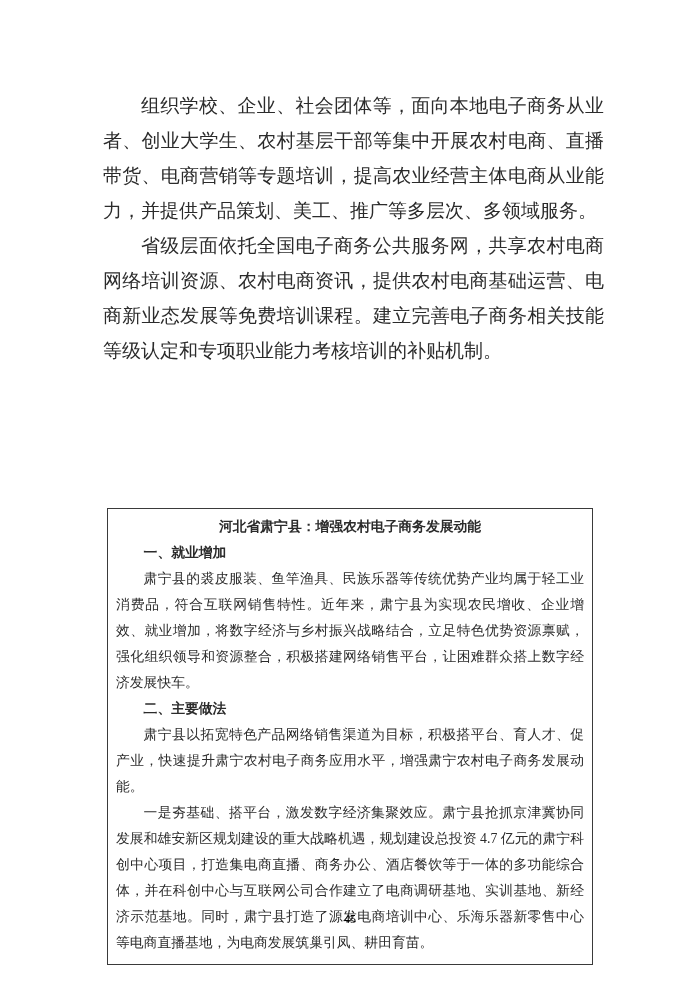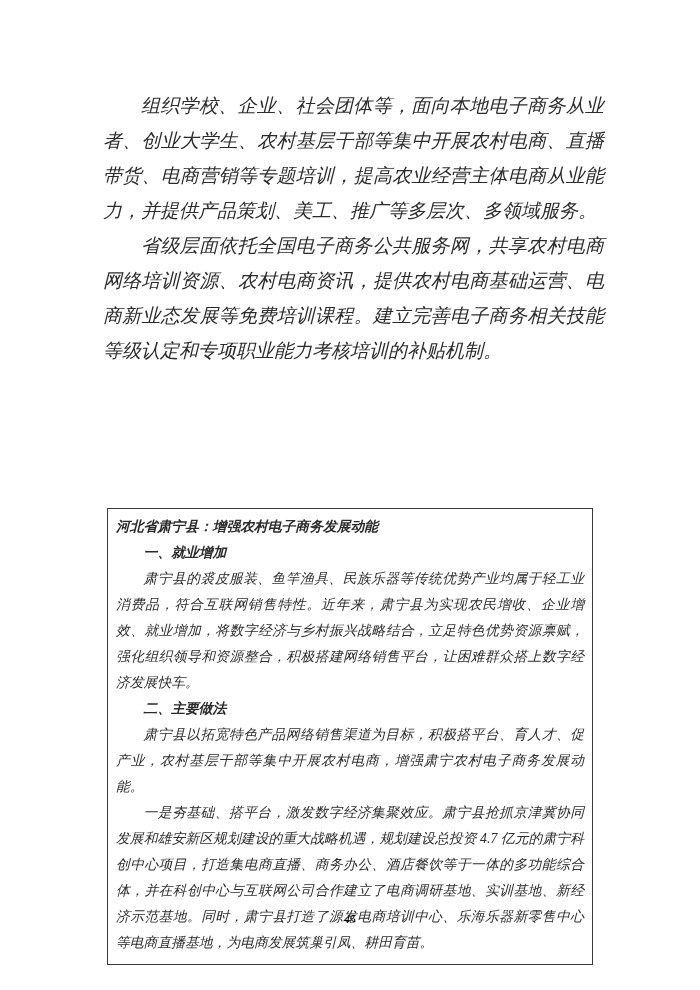--- a/index.html
+++ b/index.html
@@ -8,21 +8,20 @@
     background: #ffffff;
   }
   .page {
     position: relative;
     width: 700px;
     height: 990px;
     background: #ffffff;
     font-family: "Liberation Serif", "DejaVu Serif", serif;
     color: #2b2b2b;
     overflow: hidden;
-    font-style: italic;
   }
   .main-text {
     position: absolute;
     left: 103px;
     top: 88px;
     width: 501px;
     font-size: 19px;
     line-height: 35px;
     text-align: justify;
     text-justify: inter-ideograph;
@@ -42,21 +41,21 @@
     font-size: 13.8px;
     line-height: 26px;
     text-align: justify;
     text-justify: inter-ideograph;
   }
   .case-box p {
     margin: 0;
     text-indent: 2em;
   }
   .box-title {
-    text-align: left;
+    text-align: center;
     font-weight: bold;
     text-indent: 0 !important;
   }
   .box-heading {
     font-weight: bold;
   }
   .page-number {
     position: absolute;
     left: 0;
     right: 0;
@@ -74,19 +73,19 @@
   <div class="main-text">
     <p>组织学校、企业、社会团体等，面向本地电子商务从业者、创业大学生、农村基层干部等集中开展农村电商、直播带货、电商营销等专题培训，提高农业经营主体电商从业能力，并提供产品策划、美工、推广等多层次、多领域服务。</p>
     <p>省级层面依托全国电子商务公共服务网，共享农村电商网络培训资源、农村电商资讯，提供农村电商基础运营、电商新业态发展等免费培训课程。建立完善电子商务相关技能等级认定和专项职业能力考核培训的补贴机制。</p>
   </div>
 
   <div class="case-box">
     <p class="box-title">河北省肃宁县：增强农村电子商务发展动能</p>
     <p class="box-heading">一、就业增加</p>
     <p>肃宁县的裘皮服装、鱼竿渔具、民族乐器等传统优势产业均属于轻工业消费品，符合互联网销售特性。近年来，肃宁县为实现农民增收、企业增效、就业增加，将数字经济与乡村振兴战略结合，立足特色优势资源禀赋，强化组织领导和资源整合，积极搭建网络销售平台，让困难群众搭上数字经济发展快车。</p>
     <p class="box-heading">二、主要做法</p>
-    <p>肃宁县以拓宽特色产品网络销售渠道为目标，积极搭平台、育人才、促产业，农村基层干部等集中开展农村电商，增强肃宁农村电子商务发展动能。</p>
+    <p>肃宁县以拓宽特色产品网络销售渠道为目标，积极搭平台、育人才、促产业，快速提升肃宁农村电子商务应用水平，增强肃宁农村电子商务发展动能。</p>
     <p>一是夯基础、搭平台，激发数字经济集聚效应。肃宁县抢抓京津冀协同发展和雄安新区规划建设的重大战略机遇，规划建设总投资 4.7 亿元的肃宁科创中心项目，打造集电商直播、商务办公、酒店餐饮等于一体的多功能综合体，并在科创中心与互联网公司合作建立了电商调研基地、实训基地、新经济示范基地。同时，肃宁县打造了源发电商培训中心、乐海乐器新零售中心等电商直播基地，为电商发展筑巢引凤、耕田育苗。</p>
   </div>
 
   <div class="page-number">45</div>
 
 </div>
 
 </body></html>

